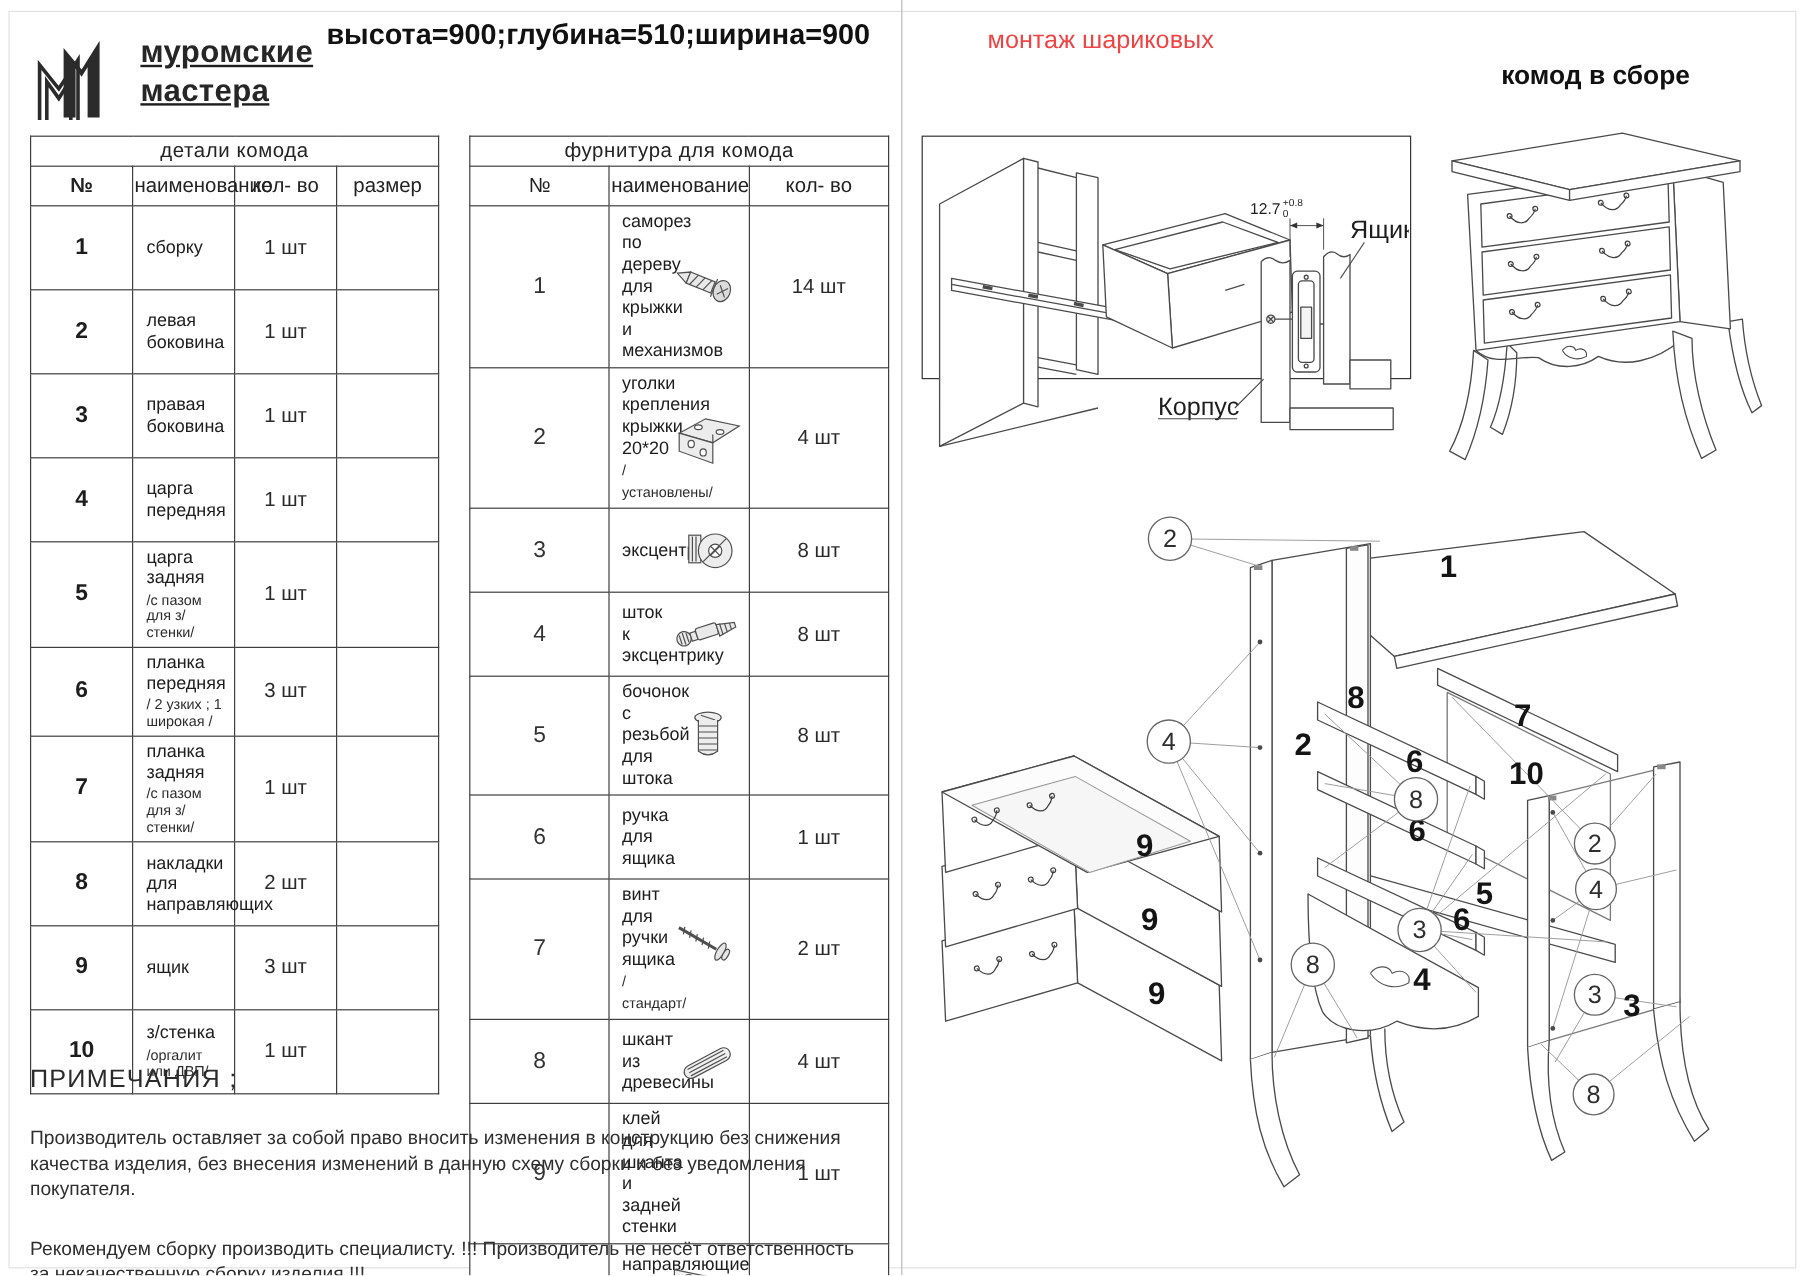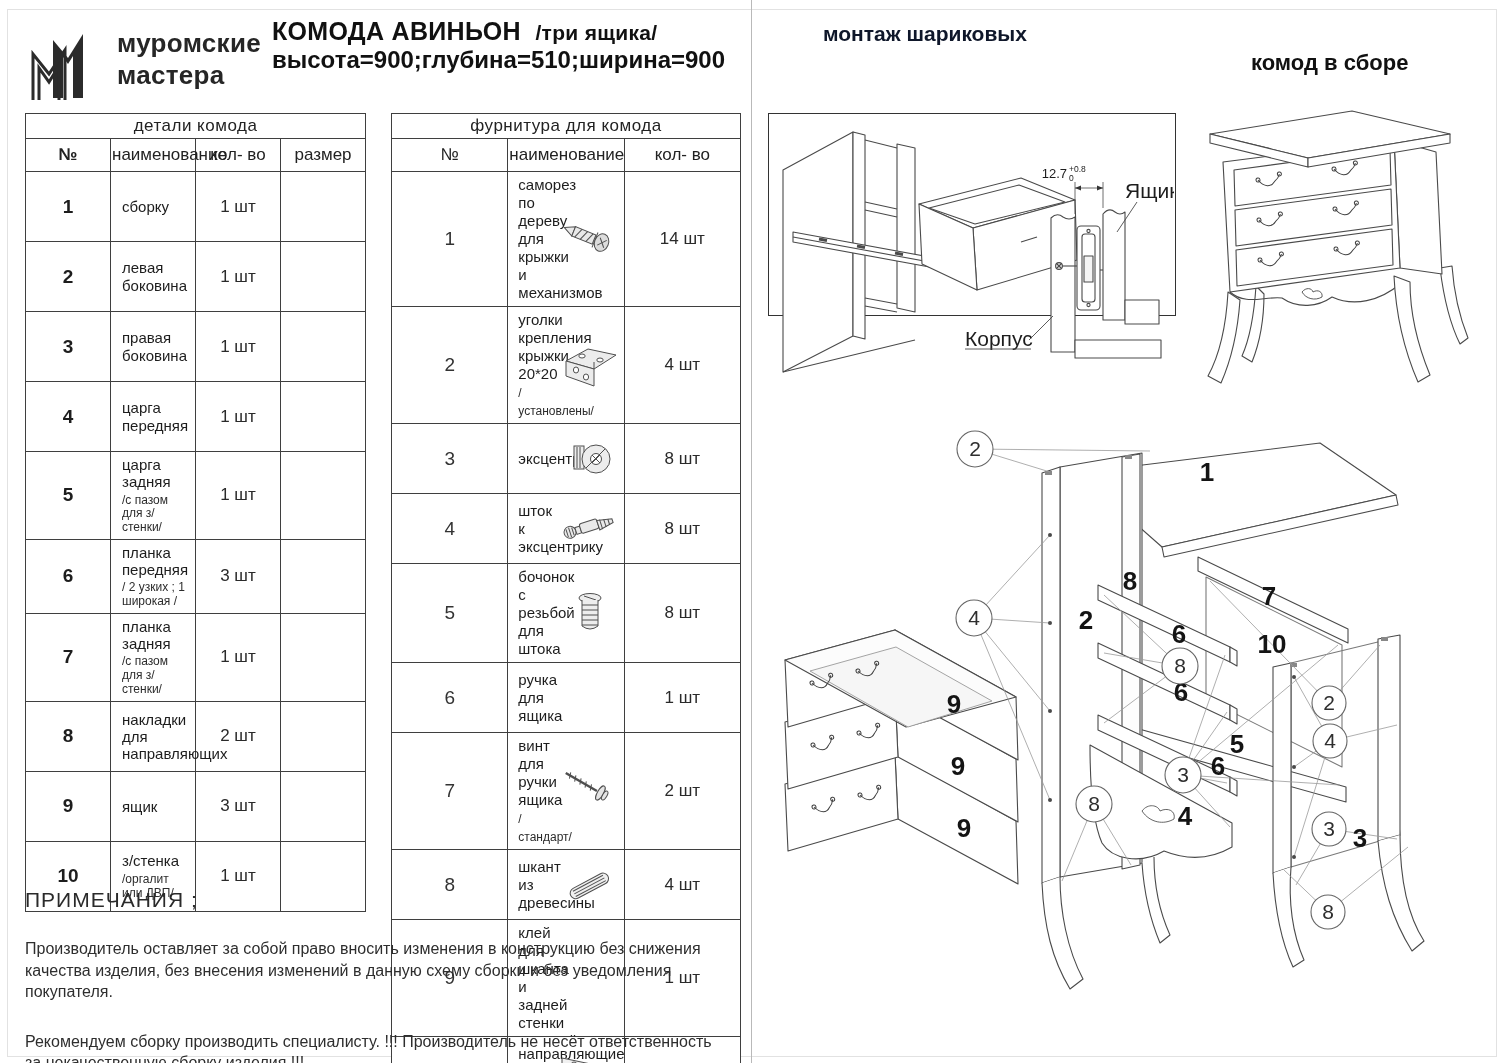--- a/index.html
+++ b/index.html
@@ -2,21 +2,21 @@
 <html><head>
 <meta charset="utf-8">
 <style>
   html,body{margin:0;padding:0;background:#fff;}
   #page{position:relative;width:1500px;height:1063px;background:#ffffff;
         font-family:"Liberation Sans",sans-serif;color:#1d1d1d;overflow:hidden;}
   .page-edge{position:absolute;left:7px;top:9px;right:3px;bottom:6px;border:1px solid #e2e2e2;pointer-events:none;}
   .divider{position:absolute;left:751px;top:0;width:1px;height:1063px;background:#b9b9b9;}
 
   
-  .logo-wrap{position:absolute;left:25px;top:28px;display:flex;gap:12px;align-items:flex-start;}
+  .logo-wrap{position:absolute;left:25px;top:28px;display:flex;gap:12px;align-items:flex-start;text-decoration:underline;}
   .logo-text{font-size:26px;font-weight:600;line-height:1.22;letter-spacing:.3px;color:#262626;padding-top:0;}
   .title-block{position:absolute;left:272px;top:16px;line-height:1.2;color:#111;}
   .t1{font-size:24px;font-weight:700;letter-spacing:.2px;}
   .t2{font-size:25px;font-weight:700;letter-spacing:.3px;}
   .t2 .variant{font-size:21px;}
   .t3{font-size:24px;font-weight:700;}
 
   
   table{border-collapse:collapse;table-layout:fixed;background:#fff;}
   td{border:1.5px solid #3f3f3f;vertical-align:middle;box-sizing:border-box;}
@@ -35,21 +35,21 @@
   .h-qty{width:68px;text-align:center;font-size:17px;color:#2a2a2a;}
   .hw-icon{position:absolute;right:2px;top:50%;margin-top:-26px;}
   .nt-inline{font-size:12px;color:#2c2c2c;}
 
   
   .notes{position:absolute;left:25px;top:888px;width:695px;}
   .notes .nh{font-size:21px;font-weight:400;letter-spacing:1px;color:#2a2a2a;margin:0 0 26px 0;}
   .notes p{font-size:16px;line-height:1.35;margin:0 0 28px 0;color:#2e2e2e;}
 
   
-  .mount-title{position:absolute;left:823px;top:18px;font-size:21px;font-weight:700;line-height:1.5;color:#0f172a;}
+  .mount-title{position:absolute;left:823px;top:18px;font-size:21px;font-weight:400;line-height:1.5;color:#ef4444;}
   .assembled-title{position:absolute;left:1251px;top:20px;font-size:22px;font-weight:700;color:#111;margin-top:30px;}
 
   .mount-box{position:absolute;left:768px;top:113px;width:408px;height:203px;border:1.5px solid #333;box-sizing:border-box;}
   .assembled-svg{position:absolute;left:1198px;top:96px;}
   .exploded-svg{position:absolute;left:760px;top:415px;}
 
   svg text{font-family:"Liberation Sans",sans-serif;}
   .plabel{font-size:26px;font-weight:700;fill:#141414;text-anchor:middle;}
   .clabel{font-size:21px;font-weight:400;fill:#2e2e2e;text-anchor:middle;}
   .dlabel{font-size:21px;fill:#1d1d1d;}
@@ -71,24 +71,20 @@
         <polyline points="14,72 14,40 24,54 34,38 34,72"></polyline>
       </g>
     </svg>
     <div class="logo-text">
       <div>муромские</div>
       <div>мастера</div>
     </div>
   </div>
 
   <div class="title-block">
-    <div class="t2">
-      <span>КОМОДА АВИНЬОН</span>&nbsp;
-      <span class="variant">/три ящика/</span>
-    </div>
     <div class="t3">высота=900;глубина=510;ширина=900</div>
   </div>
 
   <table class="ptab">
     <tbody>
         <tr class="tab-title">
           <td colspan="4">детали комода</td>
         </tr>
     <tr class="head">
       <td class="c-num" style="font-weight:700">№</td>

